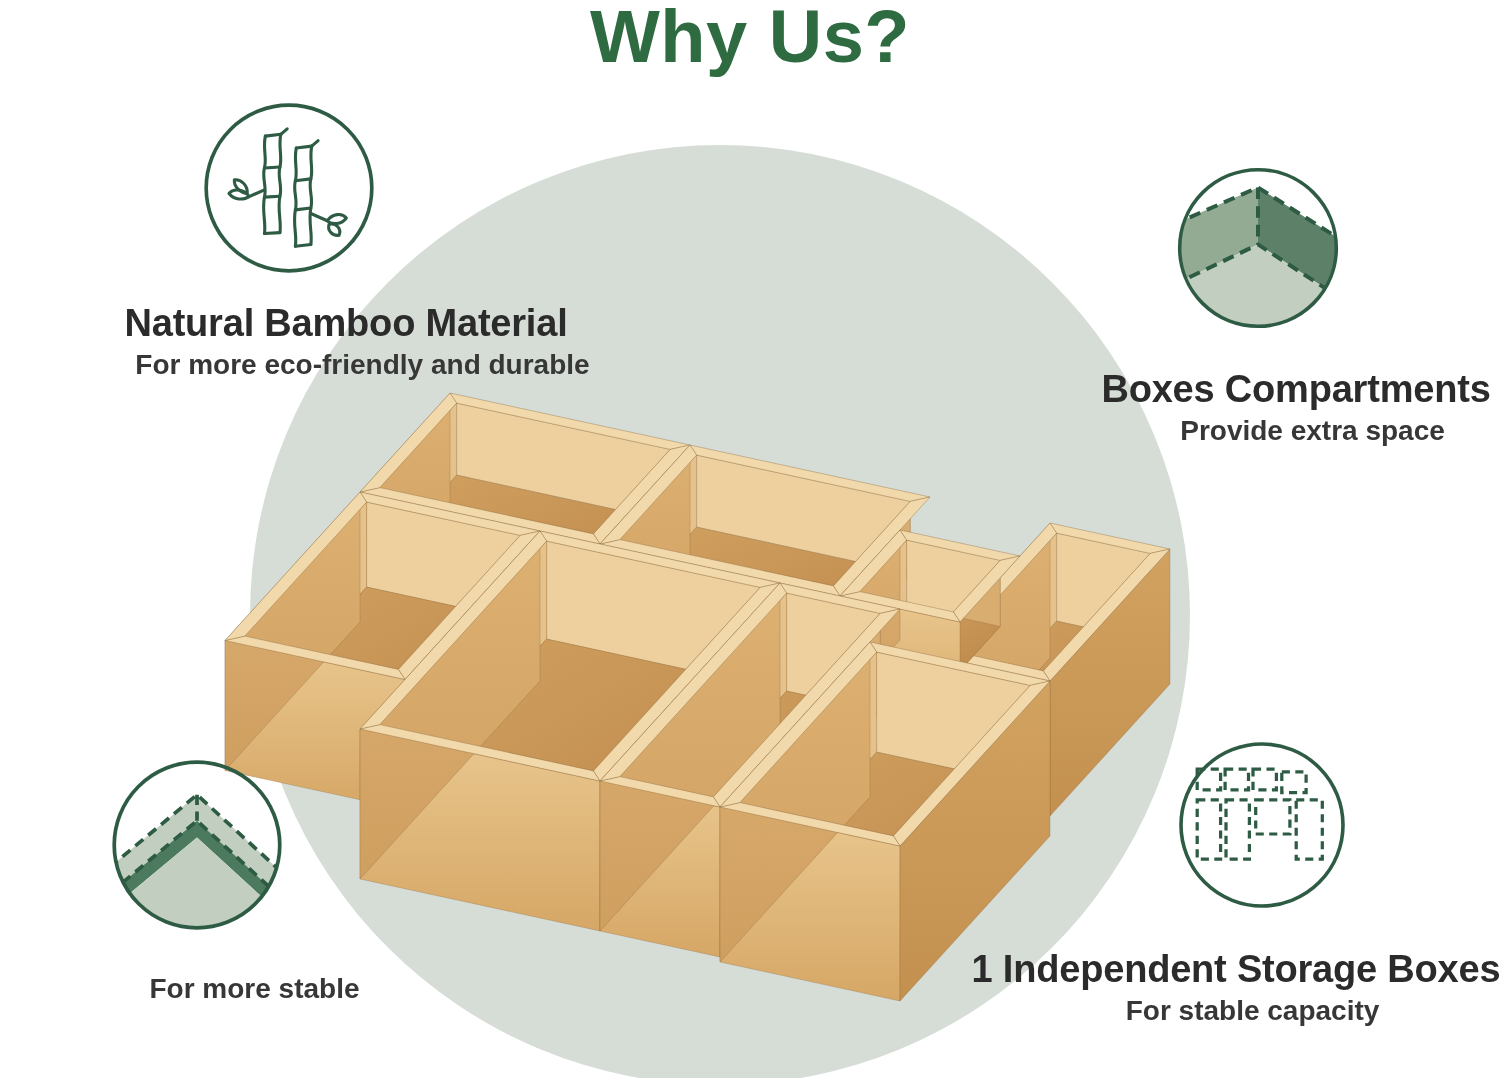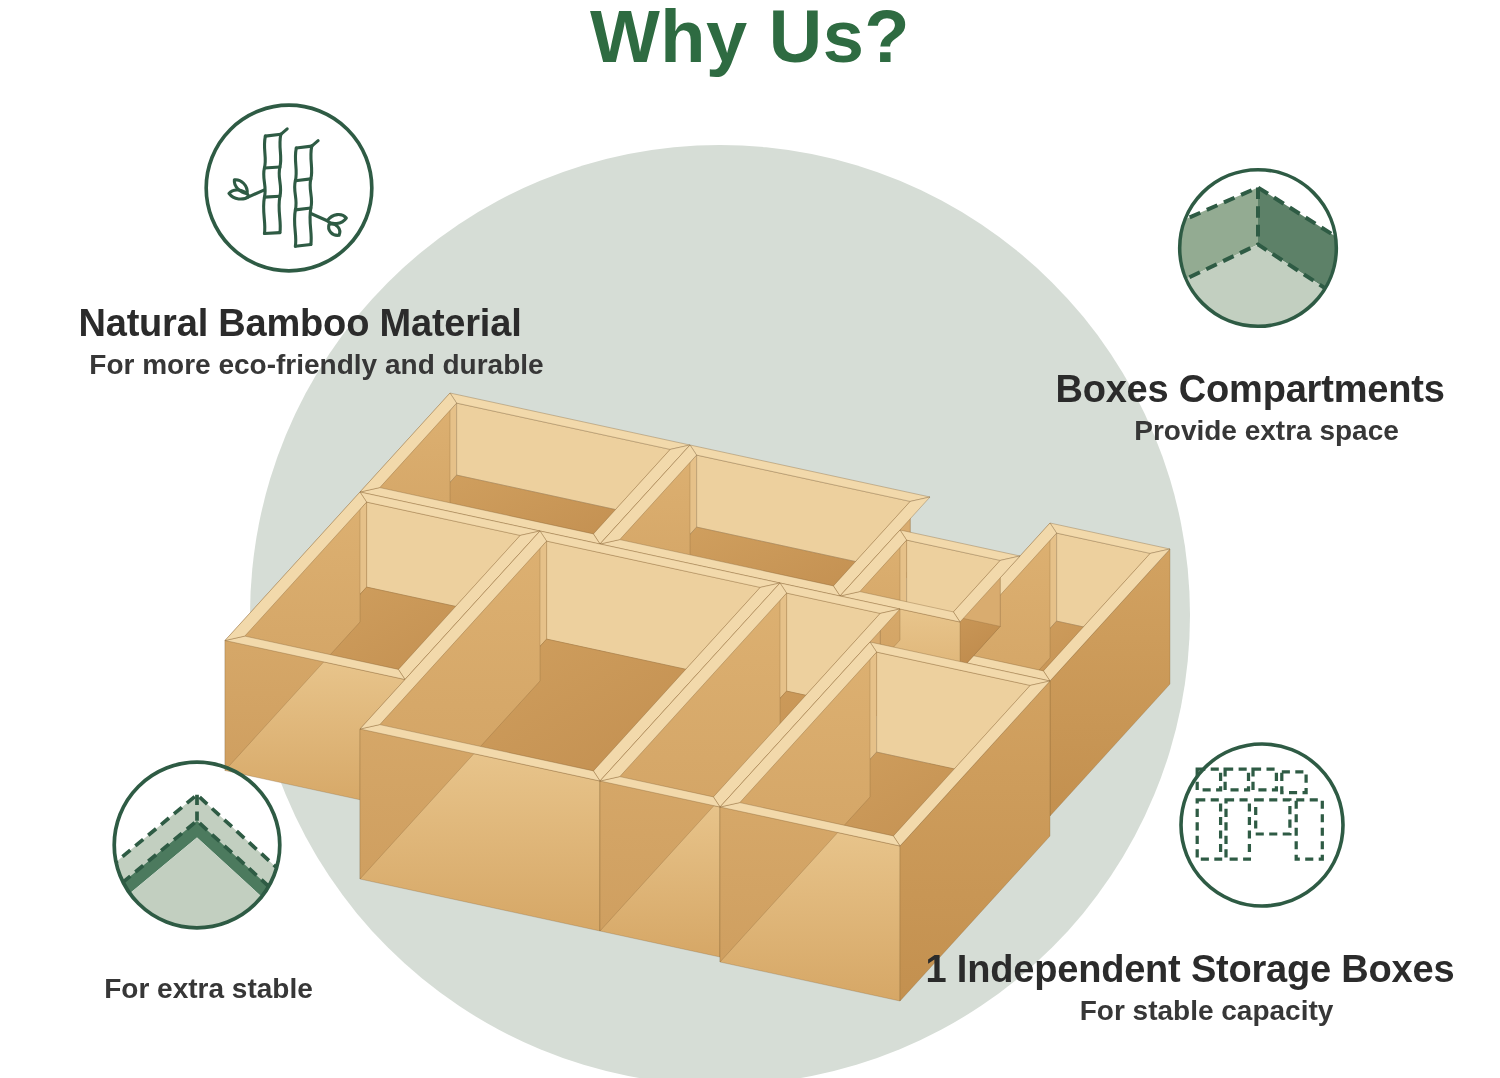--- a/index.html
+++ b/index.html
@@ -13,21 +13,21 @@
     position:absolute;left:250px;top:145px;width:940px;height:940px;
     border-radius:50%;background:var(--bg-circle,#d6ddd6);
   }
   #product-svg{position:absolute;left:0;top:0;}
   .title{
     position:absolute;left:0;top:-6px;width:1500px;margin:0;
     text-align:center;font-size:74px;line-height:86px;font-weight:700;
     color:var(--title-green,#2e6b41);letter-spacing:0.5px;
   }
   .feature-icon{position:absolute;}
-  .feat-text{position:absolute;text-align:center;}
+  .feat-text{position:absolute;text-align:center;margin-left:46px;}
   .feat-heading{
     font-weight:700;font-size:38px;line-height:44px;
     color:var(--heading-color,#2b2b2b);letter-spacing:-0.2px;
   }
   .feat-sub{
     font-weight:700;font-size:28px;line-height:40px;
     color:var(--subtext-color,#373737);
     padding-left:33px;
   }
   .f-tl{left:0;top:301px;width:600px;}
@@ -248,21 +248,21 @@
     <div class="feat-heading">Natural Bamboo Material</div>
     <div class="feat-sub">For more eco-friendly and durable</div>
   </div>
 
   <div class="feat-text f-tr">
     <div class="feat-heading">Boxes Compartments</div>
     <div class="feat-sub">Provide extra space</div>
   </div>
 
   <div class="feat-text f-bl">
-    <div class="feat-sub">For extra stable</div>
+    <div class="feat-sub">For more stable</div>
   </div>
 
   <div class="feat-text f-br">
     <div class="feat-heading">1 Independent Storage Boxes</div>
     <div class="feat-sub">For stable capacity</div>
   </div>
 
 </div>
 
 </body></html>

